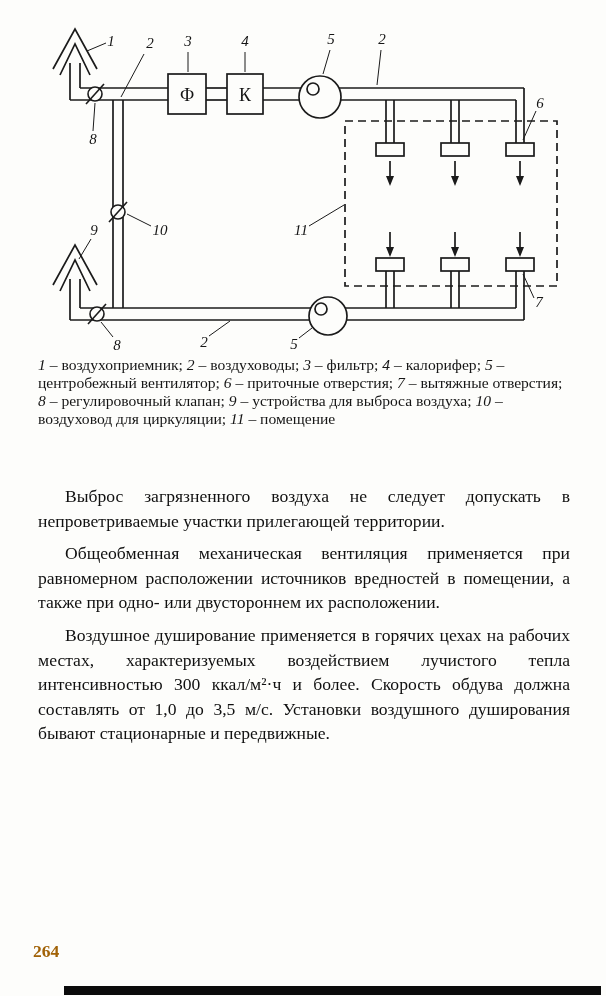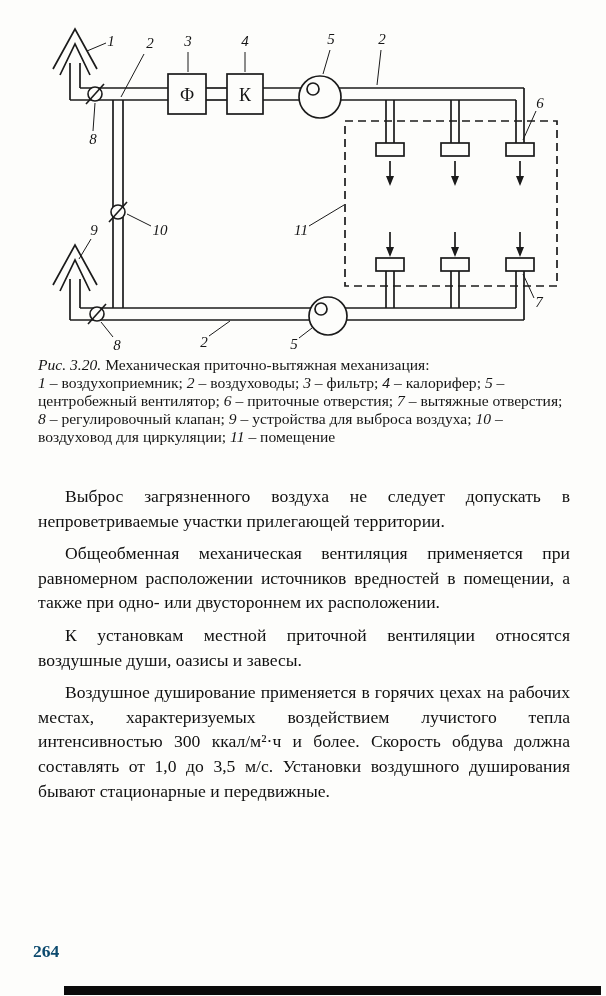--- a/index.html
+++ b/index.html
@@ -18,21 +18,21 @@
   }
   .caption .fig-label{font-style:italic;}
   .caption .legend i{font-style:italic;}
   .body-text{
     position:absolute;top:476px;left:30px;width:548px;
     font-size:17.6px;line-height:24.6px;text-align:justify;color:#101010;
   }
   .body-text p{margin:8px;text-indent:27px;}
   .page-number{
     position:absolute;top:941px;left:33px;
-    font-size:17.5px;font-weight:bold;color:#0c4a6e;
+    font-size:17.5px;font-weight:bold;color:#a16207;
   }
   .bottom-bar{
     position:absolute;top:986px;left:64px;width:537px;height:9px;background:#0b0b0b;
   }
 </style>
 </head>
 <body>
 
 <div class="page">
 
@@ -159,28 +159,26 @@
         <text class="callout-num" x="294" y="341">5</text>
         <text class="callout-num" x="539" y="299">7</text>
       </g>
 
       <text class="box-letter" text-anchor="middle" x="187" y="93">Ф</text>
       <text class="box-letter" text-anchor="middle" x="245" y="93">К</text>
     </svg>
   </div>
 
   <div class="caption">
-    <div><span class="fig-label">Рис. 3.20.</span><span> Механическая приточно-вытяжная механизация:</span></div>
     <div class="legend"><i>1</i> – воздухоприемник; <i>2</i> – воздуховоды; <i>3</i> – фильтр; <i>4</i> – калорифер; <i>5</i> – центробежный вентилятор; <i>6</i> – приточные отверстия; <i>7</i> – вытяжные отверстия; <i>8</i> – регулировочный клапан; <i>9</i> – устройства для выброса воздуха; <i>10</i> – воздуховод для циркуляции; <i>11</i> – помещение</div>
   </div>
 
   <div class="body-text">
     <p>Выброс загрязненного воздуха не следует допускать в непроветриваемые участки прилегающей территории.</p>
     <p>Общеобменная механическая вентиляция применяется при равномерном расположении источников вредностей в помещении, а также при одно- или двустороннем их расположении.</p>
-    <p>К установкам местной приточной вентиляции относятся воздушные души, оазисы и завесы.</p>
     <p>Воздушное душирование применяется в горячих цехах на рабочих местах, характеризуемых воздействием лучистого тепла интенсивностью 300 ккал/м²·ч и более. Скорость обдува должна составлять от 1,0 до 3,5 м/с. Установки воздушного душирования бывают стационарные и передвижные.</p>
   </div>
 
   <div class="page-number">264</div>
 
   <div class="bottom-bar"></div>
 
 </div>
 
 </body></html>

